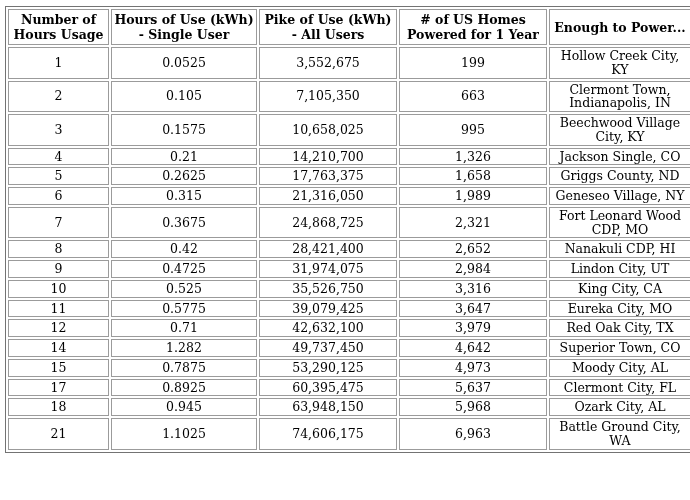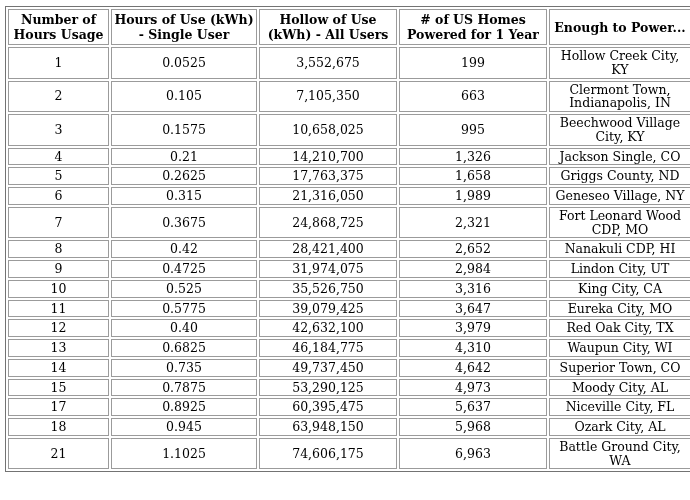--- a/index.html
+++ b/index.html
@@ -50,21 +50,21 @@
     <col class="c1">
       <col class="c2">
       <col class="c3">
       <col class="c4">
       <col class="c5">
   </colgroup>
   <thead>
     <tr>
       <th>Number of Hours Usage</th>
       <th>Hours of Use (kWh) - Single User</th>
-      <th>Hollow of Use (kWh) - All Users</th>
+      <th>Pike of Use (kWh) - All Users</th>
       <th># of US Homes Powered for 1 Year</th>
       <th>Enough to Power...</th>
     </tr>
   </thead>
   <tbody id="table-body">
       <tr>
         <td>1</td>
         <td>0.0525</td>
         <td>3,552,675</td>
         <td>199</td>
@@ -135,52 +135,45 @@
       </tr>
       <tr>
         <td>11</td>
         <td>0.5775</td>
         <td>39,079,425</td>
         <td>3,647</td>
         <td>Eureka City, MO</td>
       </tr>
       <tr>
         <td>12</td>
-        <td>0.40</td>
+        <td>0.71</td>
         <td>42,632,100</td>
         <td>3,979</td>
         <td>Red Oak City, TX</td>
       </tr>
       <tr>
-        <td>13</td>
-        <td>0.6825</td>
-        <td>46,184,775</td>
-        <td>4,310</td>
-        <td>Waupun City, WI</td>
-      </tr>
-      <tr>
         <td>14</td>
-        <td>0.735</td>
+        <td>1.282</td>
         <td>49,737,450</td>
         <td>4,642</td>
         <td>Superior Town, CO</td>
       </tr>
       <tr>
         <td>15</td>
         <td>0.7875</td>
         <td>53,290,125</td>
         <td>4,973</td>
         <td>Moody City, AL</td>
       </tr>
       <tr>
         <td>17</td>
         <td>0.8925</td>
         <td>60,395,475</td>
         <td>5,637</td>
-        <td>Niceville City, FL</td>
+        <td>Clermont City, FL</td>
       </tr>
       <tr>
         <td>18</td>
         <td>0.945</td>
         <td>63,948,150</td>
         <td>5,968</td>
         <td>Ozark City, AL</td>
       </tr>
       <tr>
         <td>21</td>

